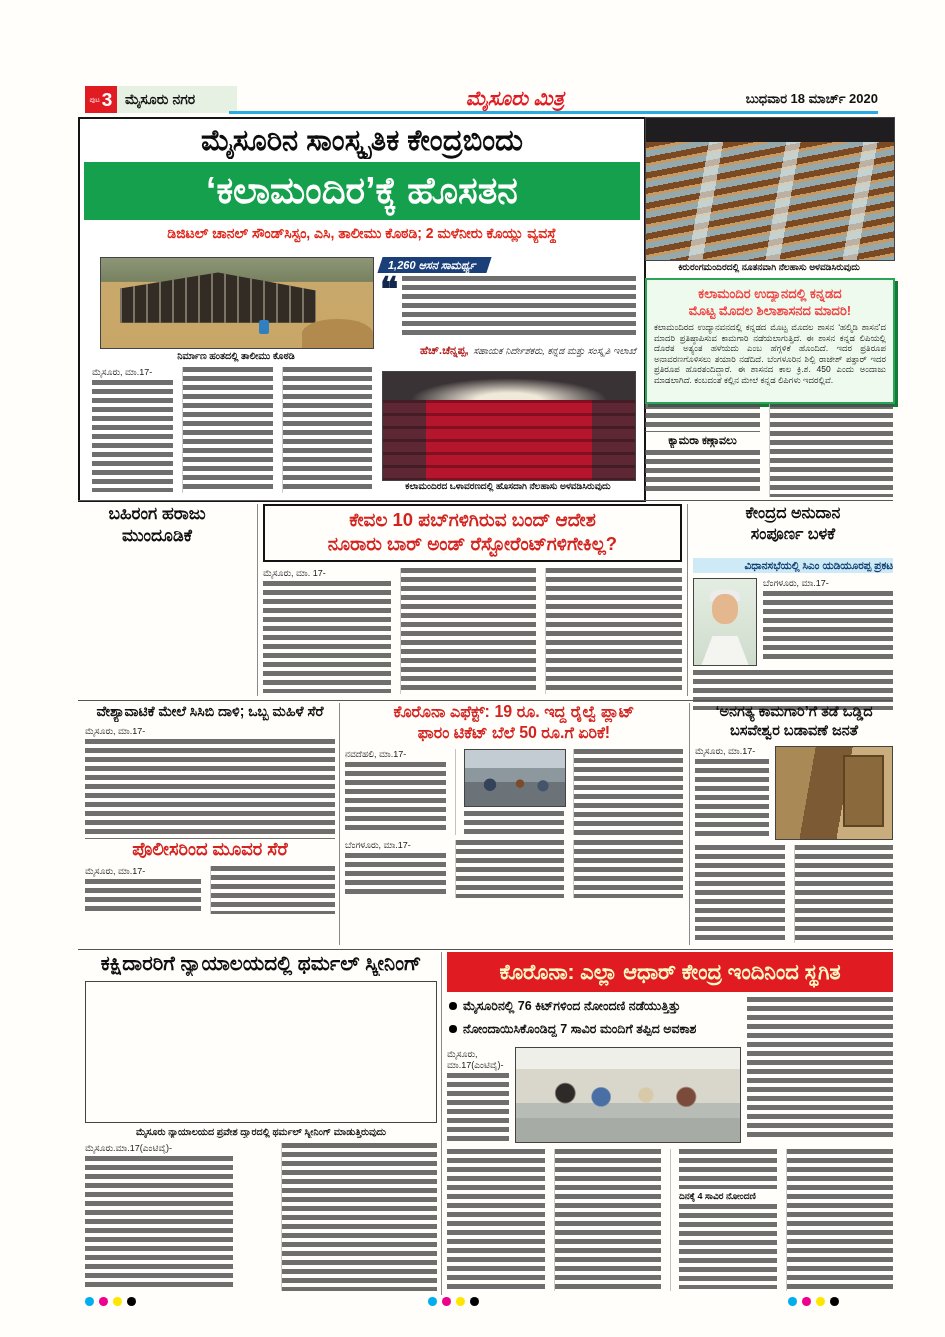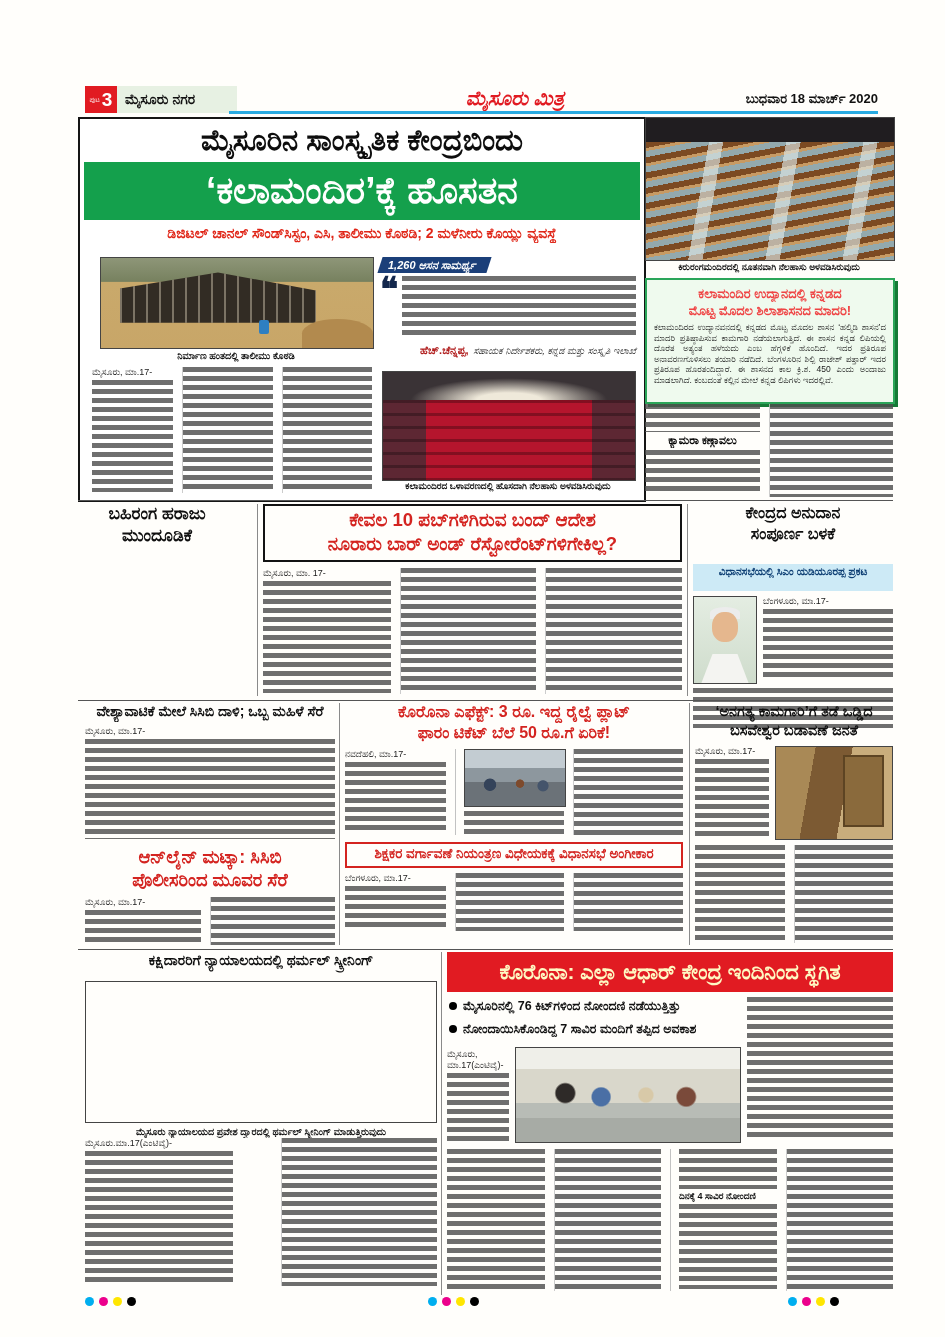--- a/index.html
+++ b/index.html
@@ -175,21 +175,21 @@
       </div>
       <div class="greek"></div>
       <div class="greek"></div>
     </div>
   </div>
   <div class="vline" style="left:687px;top:504px;height:192px;"></div>
 
   <div class="abs" style="left:693px;top:504px;width:200px;">
     <div class="hl-black ctr clip" style="font-size:16px;height:21px;">ಕೇಂದ್ರದ ಅನುದಾನ</div>
     <div class="hl-black ctr clip" style="font-size:16px;height:21px;">ಸಂಪೂರ್ಣ ಬಳಕೆ</div>
-    <div class="strap ctr clip" style="height:27px;margin-top:18px;">ವಿಧಾನಸಭೆಯಲ್ಲಿ ಸಿಎಂ ಯಡಿಯೂರಪ್ಪ ಪ್ರಕಟ</div>
+    <div class="strap ctr clip" style="height:15px;margin-top:12px;text-align:right;">ವಿಧಾನಸಭೆಯಲ್ಲಿ ಸಿಎಂ ಯಡಿಯೂರಪ್ಪ ಪ್ರಕಟ</div>
     <div style="display:flex;gap:6px;margin-top:5px;">
       <div class="photo ph-portrait" style="position:relative;width:62px;height:86px;flex:0 0 62px;">
         <div class="hair"></div>
         <div class="face"></div>
         <div class="shirt"></div>
       </div>
       <div style="flex:1;">
         <div class="dateline">ಬೆಂಗಳೂರು, ಮಾ.17-</div>
         <div class="greek" style="height:72px;"></div>
       </div>
@@ -198,47 +198,45 @@
   </div>
 
   <div class="hline" style="left:78px;top:700px;width:815px;"></div>
 
   <div class="abs" style="left:85px;top:703px;width:250px;">
     <div class="hl-black ctr clip" style="font-size:14px;height:19px;">ವೇಶ್ಯಾವಾಟಿಕೆ ಮೇಲೆ ಸಿಸಿಬಿ ದಾಳಿ; ಒಬ್ಬ ಮಹಿಳೆ ಸೆರೆ</div>
     <div style="margin-top:4px;">
       <div class="dateline">ಮೈಸೂರು, ಮಾ.17-</div>
       <div class="greek" style="height:100px;"></div>
     </div>
-    <div class="hl-red ctr clip" style="font-size:18px;height:23px;margin-top:8px;">ಆನ್‌ಲೈನ್ ಮಟ್ಕಾ: ಸಿಸಿಬಿ</div>
     <div class="hl-red ctr clip" style="font-size:18px;height:23px;">ಪೊಲೀಸರಿಂದ ಮೂವರ ಸೆರೆ</div>
     <div class="cols ruled" style="height:48px;margin-top:4px;">
       <div>
         <div class="dateline">ಮೈಸೂರು, ಮಾ.17-</div>
         <div class="greek" style="height:34px;"></div>
       </div>
       <div class="greek"></div>
     </div>
   </div>
   <div class="vline" style="left:339px;top:703px;height:242px;"></div>
 
   <div class="abs" style="left:345px;top:703px;width:338px;">
-    <div class="hl-red ctr clip" style="font-size:16px;height:21px;">ಕೊರೊನಾ ಎಫೆಕ್ಟ್: 3 ರೂ. ಇದ್ದ ರೈಲ್ವೆ ಪ್ಲಾಟ್</div>
+    <div class="hl-red ctr clip" style="font-size:16px;height:21px;">ಕೊರೊನಾ ಎಫೆಕ್ಟ್: 19 ರೂ. ಇದ್ದ ರೈಲ್ವೆ ಪ್ಲಾಟ್</div>
     <div class="hl-red ctr clip" style="font-size:16px;height:21px;">ಫಾರಂ ಟಿಕೆಟ್ ಬೆಲೆ 50 ರೂ.ಗೆ ಏರಿಕೆ!</div>
     <div class="cols ruled" style="height:86px;margin-top:4px;">
       <div>
         <div class="dateline">ನವದೆಹಲಿ, ಮಾ.17-</div>
         <div class="greek" style="height:72px;"></div>
       </div>
       <div>
         <div class="photo ph-platform" style="position:relative;width:100%;height:56px;"></div>
         <div class="greek" style="height:24px;margin-top:4px;"></div>
       </div>
       <div class="greek"></div>
     </div>
-    <div class="teachersband ctr clip" style="height:22px;margin-top:7px;">ಶಿಕ್ಷಕರ ವರ್ಗಾವಣೆ ನಿಯಂತ್ರಣ ವಿಧೇಯಕಕ್ಕೆ ವಿಧಾನಸಭೆ ಅಂಗೀಕಾರ</div>
     <div class="cols ruled" style="height:58px;margin-top:5px;">
       <div>
         <div class="dateline">ಬೆಂಗಳೂರು, ಮಾ.17-</div>
         <div class="greek" style="height:44px;"></div>
       </div>
       <div class="greek"></div>
       <div class="greek"></div>
     </div>
   </div>
   <div class="vline" style="left:689px;top:703px;height:242px;"></div>
@@ -257,24 +255,24 @@
     </div>
     <div class="cols ruled" style="height:98px;margin-top:5px;">
       <div class="greek"></div>
       <div class="greek"></div>
     </div>
   </div>
 
   <div class="hline" style="left:78px;top:949px;width:815px;"></div>
 
   <div class="abs" style="left:85px;top:952px;width:352px;">
-    <div class="hl-black ctr clip" style="font-size:14px;height:24px;">ಕಕ್ಷಿದಾರರಿಗೆ ನ್ಯಾಯಾಲಯದಲ್ಲಿ ಥರ್ಮಲ್ ಸ್ಕ್ರೀನಿಂಗ್</div>
+    <div class="hl-black ctr clip" style="font-size:20px;height:24px;">ಕಕ್ಷಿದಾರರಿಗೆ ನ್ಯಾಯಾಲಯದಲ್ಲಿ ಥರ್ಮಲ್ ಸ್ಕ್ರೀನಿಂಗ್</div>
     <div class="photo ph-thermal" style="position:relative;width:350px;height:140px;margin-top:5px;"></div>
     <div class="caption clip" style="height:12px;font-size:9.5px;margin-top:3px;">ಮೈಸೂರು ನ್ಯಾಯಾಲಯದ ಪ್ರವೇಶ ದ್ವಾರದಲ್ಲಿ ಥರ್ಮಲ್ ಸ್ಕ್ರೀನಿಂಗ್ ಮಾಡುತ್ತಿರುವುದು</div>
-    <div class="cols ruled" style="height:148px;gap:48px;">
+    <div class="cols ruled" style="height:148px;margin-top:5px;gap:48px;">
       <div>
         <div class="dateline">ಮೈಸೂರು.ಮಾ.17(ಎಂಟಿವೈ)-</div>
         <div class="greek" style="height:134px;"></div>
       </div>
       <div class="greek"></div>
     </div>
   </div>
   <div class="vline" style="left:441px;top:952px;height:343px;"></div>
 
   <div class="abs" style="left:447px;top:952px;width:446px;">

